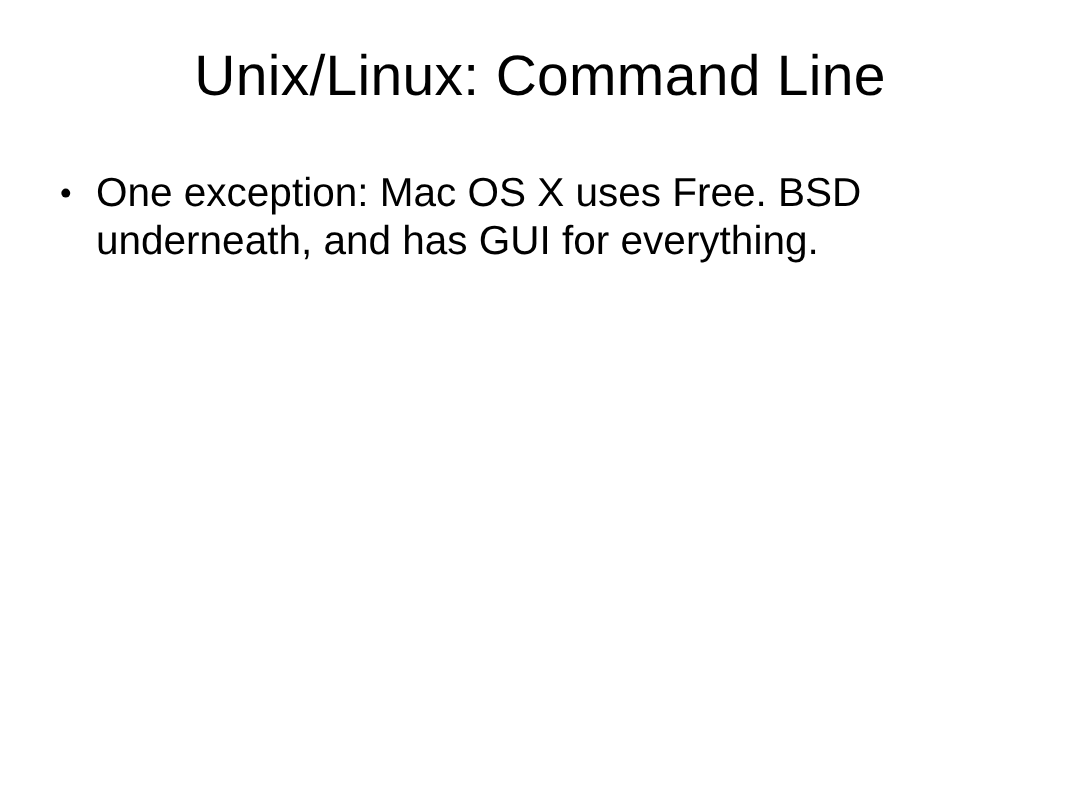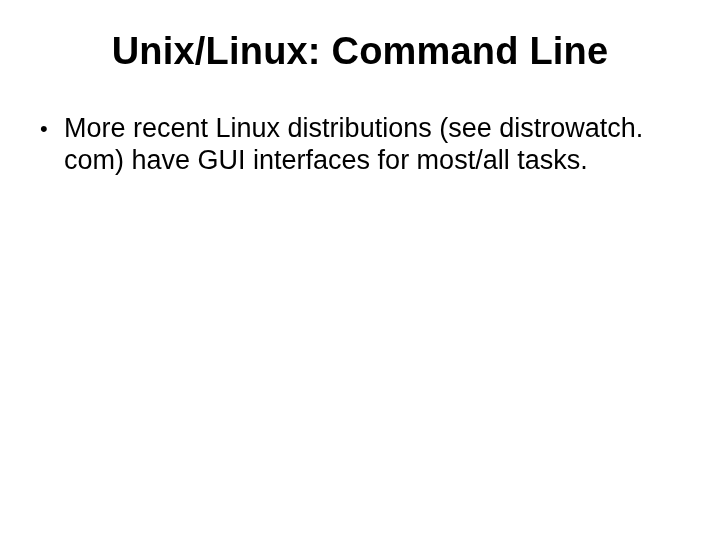--- a/index.html
+++ b/index.html
@@ -13,21 +13,21 @@
   }
   .slide {
     box-sizing: border-box;
     width: 720px;
     height: 540px;
     padding: 20px 30px 20px 30px;
   }
   .title {
     text-align: center;
     font-size: 38px;
-    font-weight: bold;
+    font-weight: normal;
     margin: 10px 0 40px 0;
     letter-spacing: 0.2px;
   }
   ul.bullets {
     list-style: none;
     margin: 0;
     padding: 0 10px 0 0;
   }
   ul.bullets li {
     font-size: 27px;
@@ -45,15 +45,15 @@
     vertical-align: 1px;
   }
 </style>
 </head>
 <body>
 
 <div class="slide">
   <h1 class="title">Unix/Linux: Command Line</h1>
 
   <ul class="bullets">
-    <li>More recent Linux distributions (see distrowatch. com) have GUI interfaces for most/all tasks.</li>
+    <li>One exception: Mac OS X uses Free. BSD underneath, and has GUI for everything.</li>
   </ul>
 </div>
 
 </body></html>

